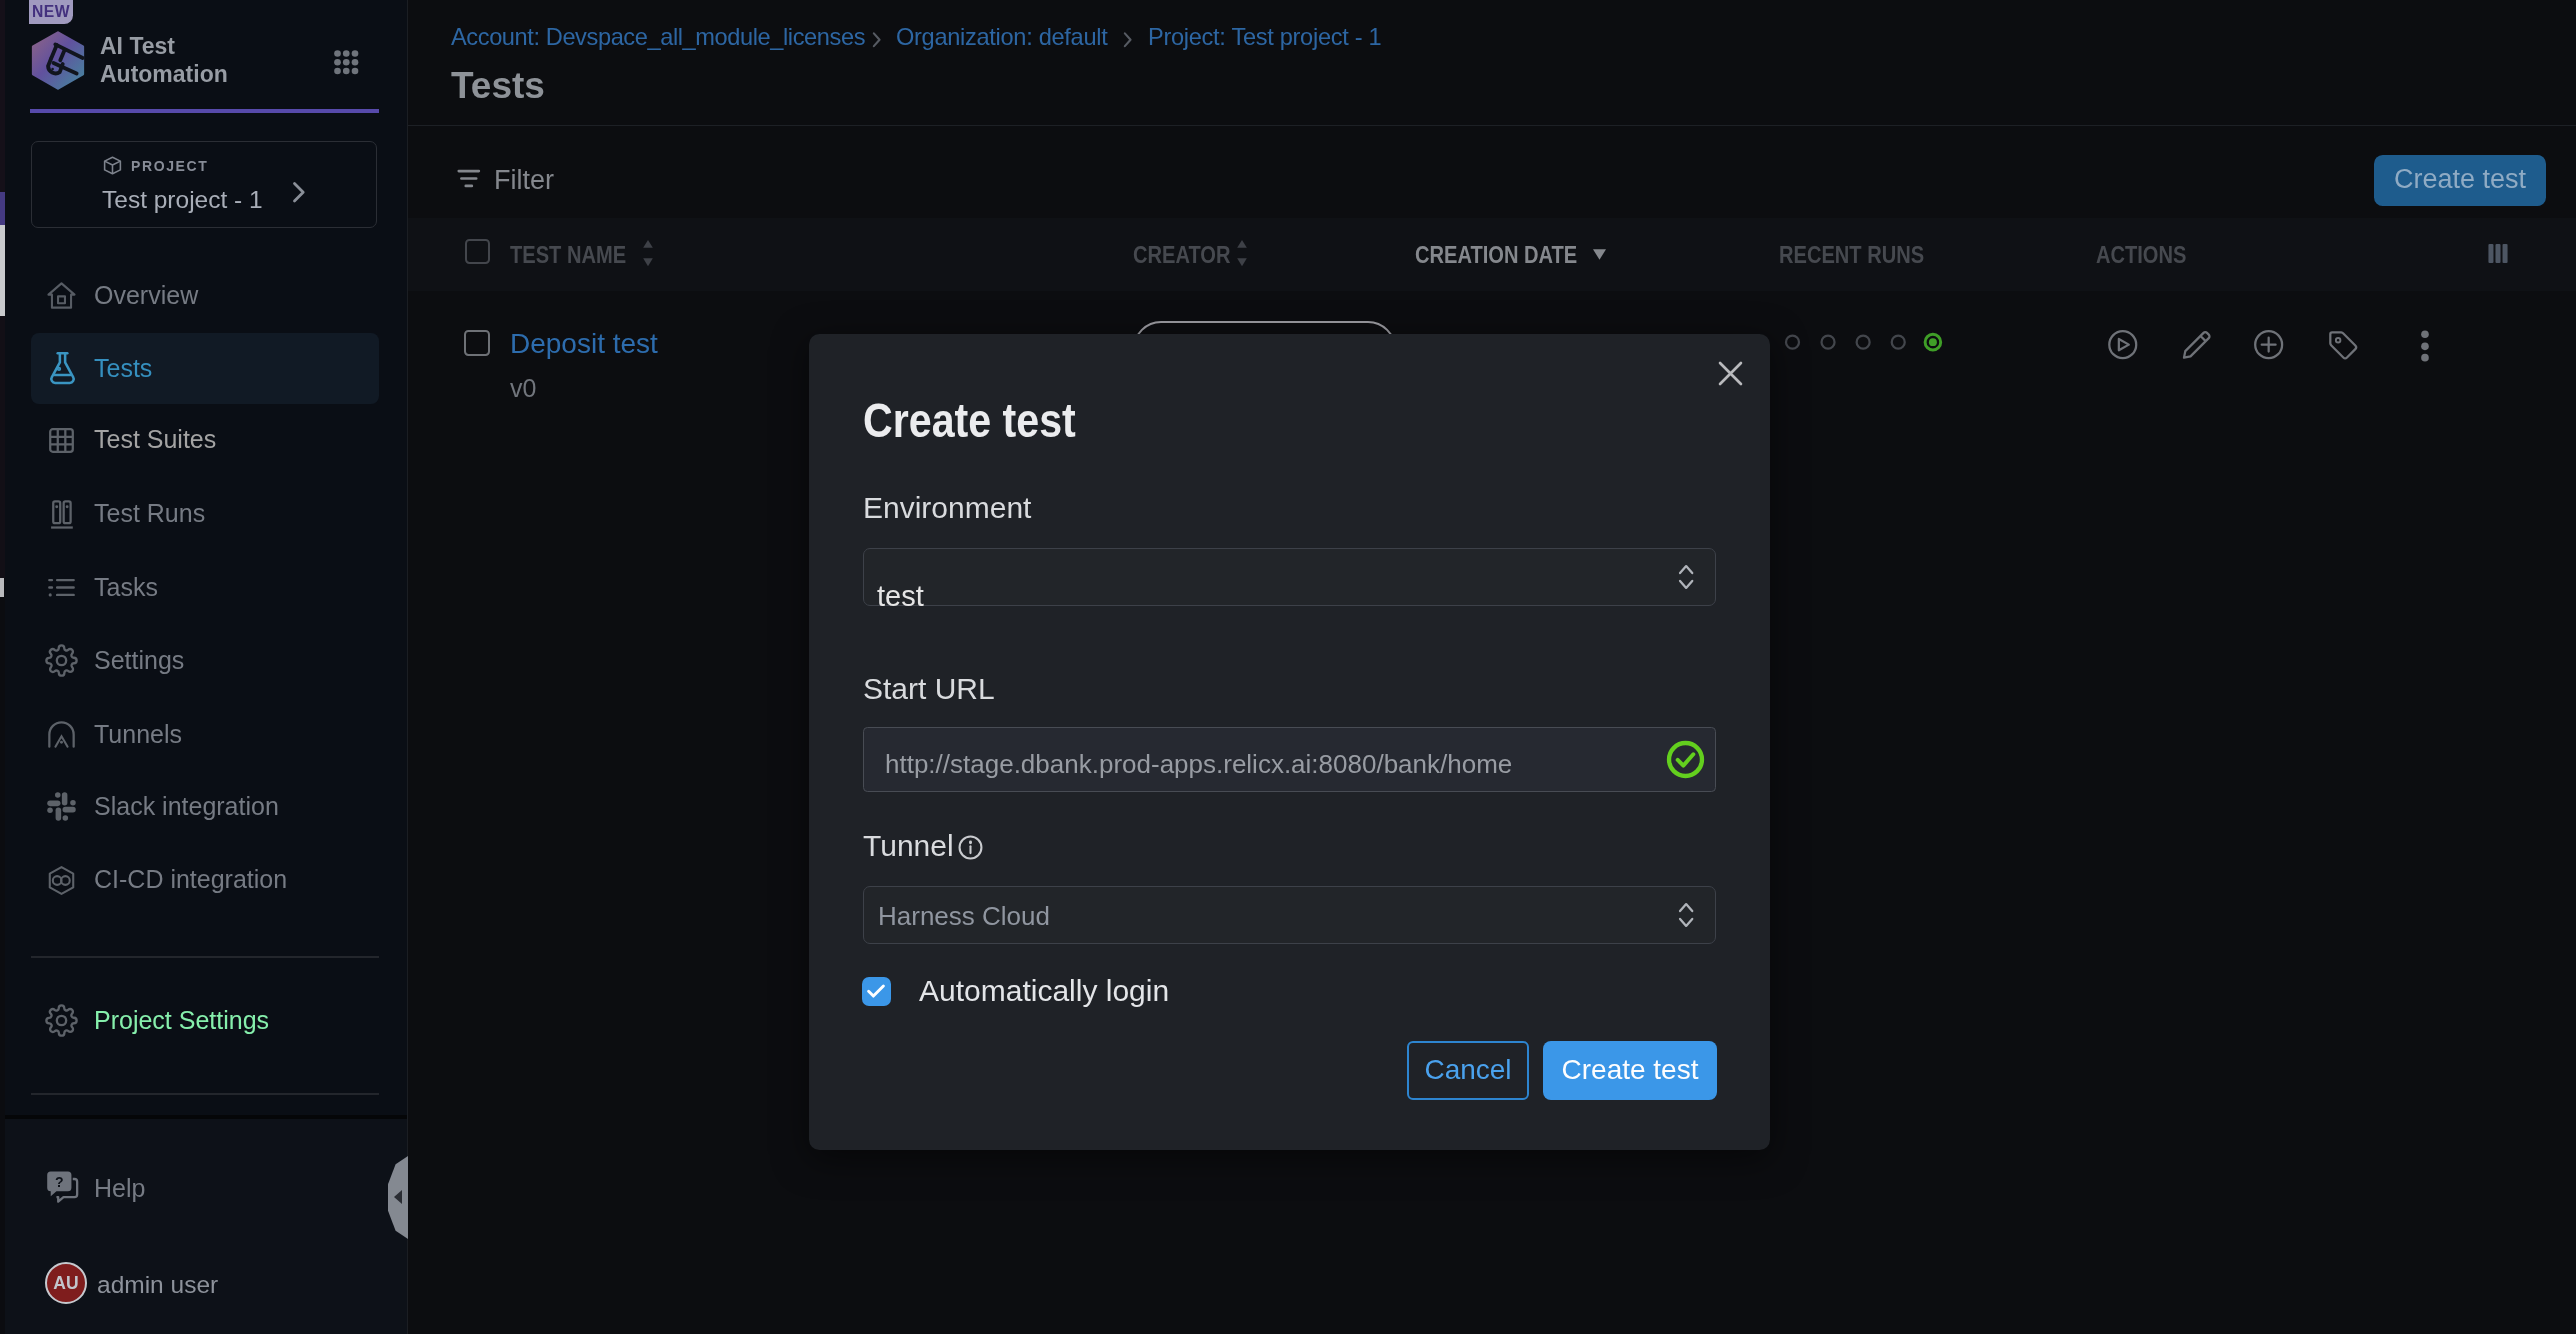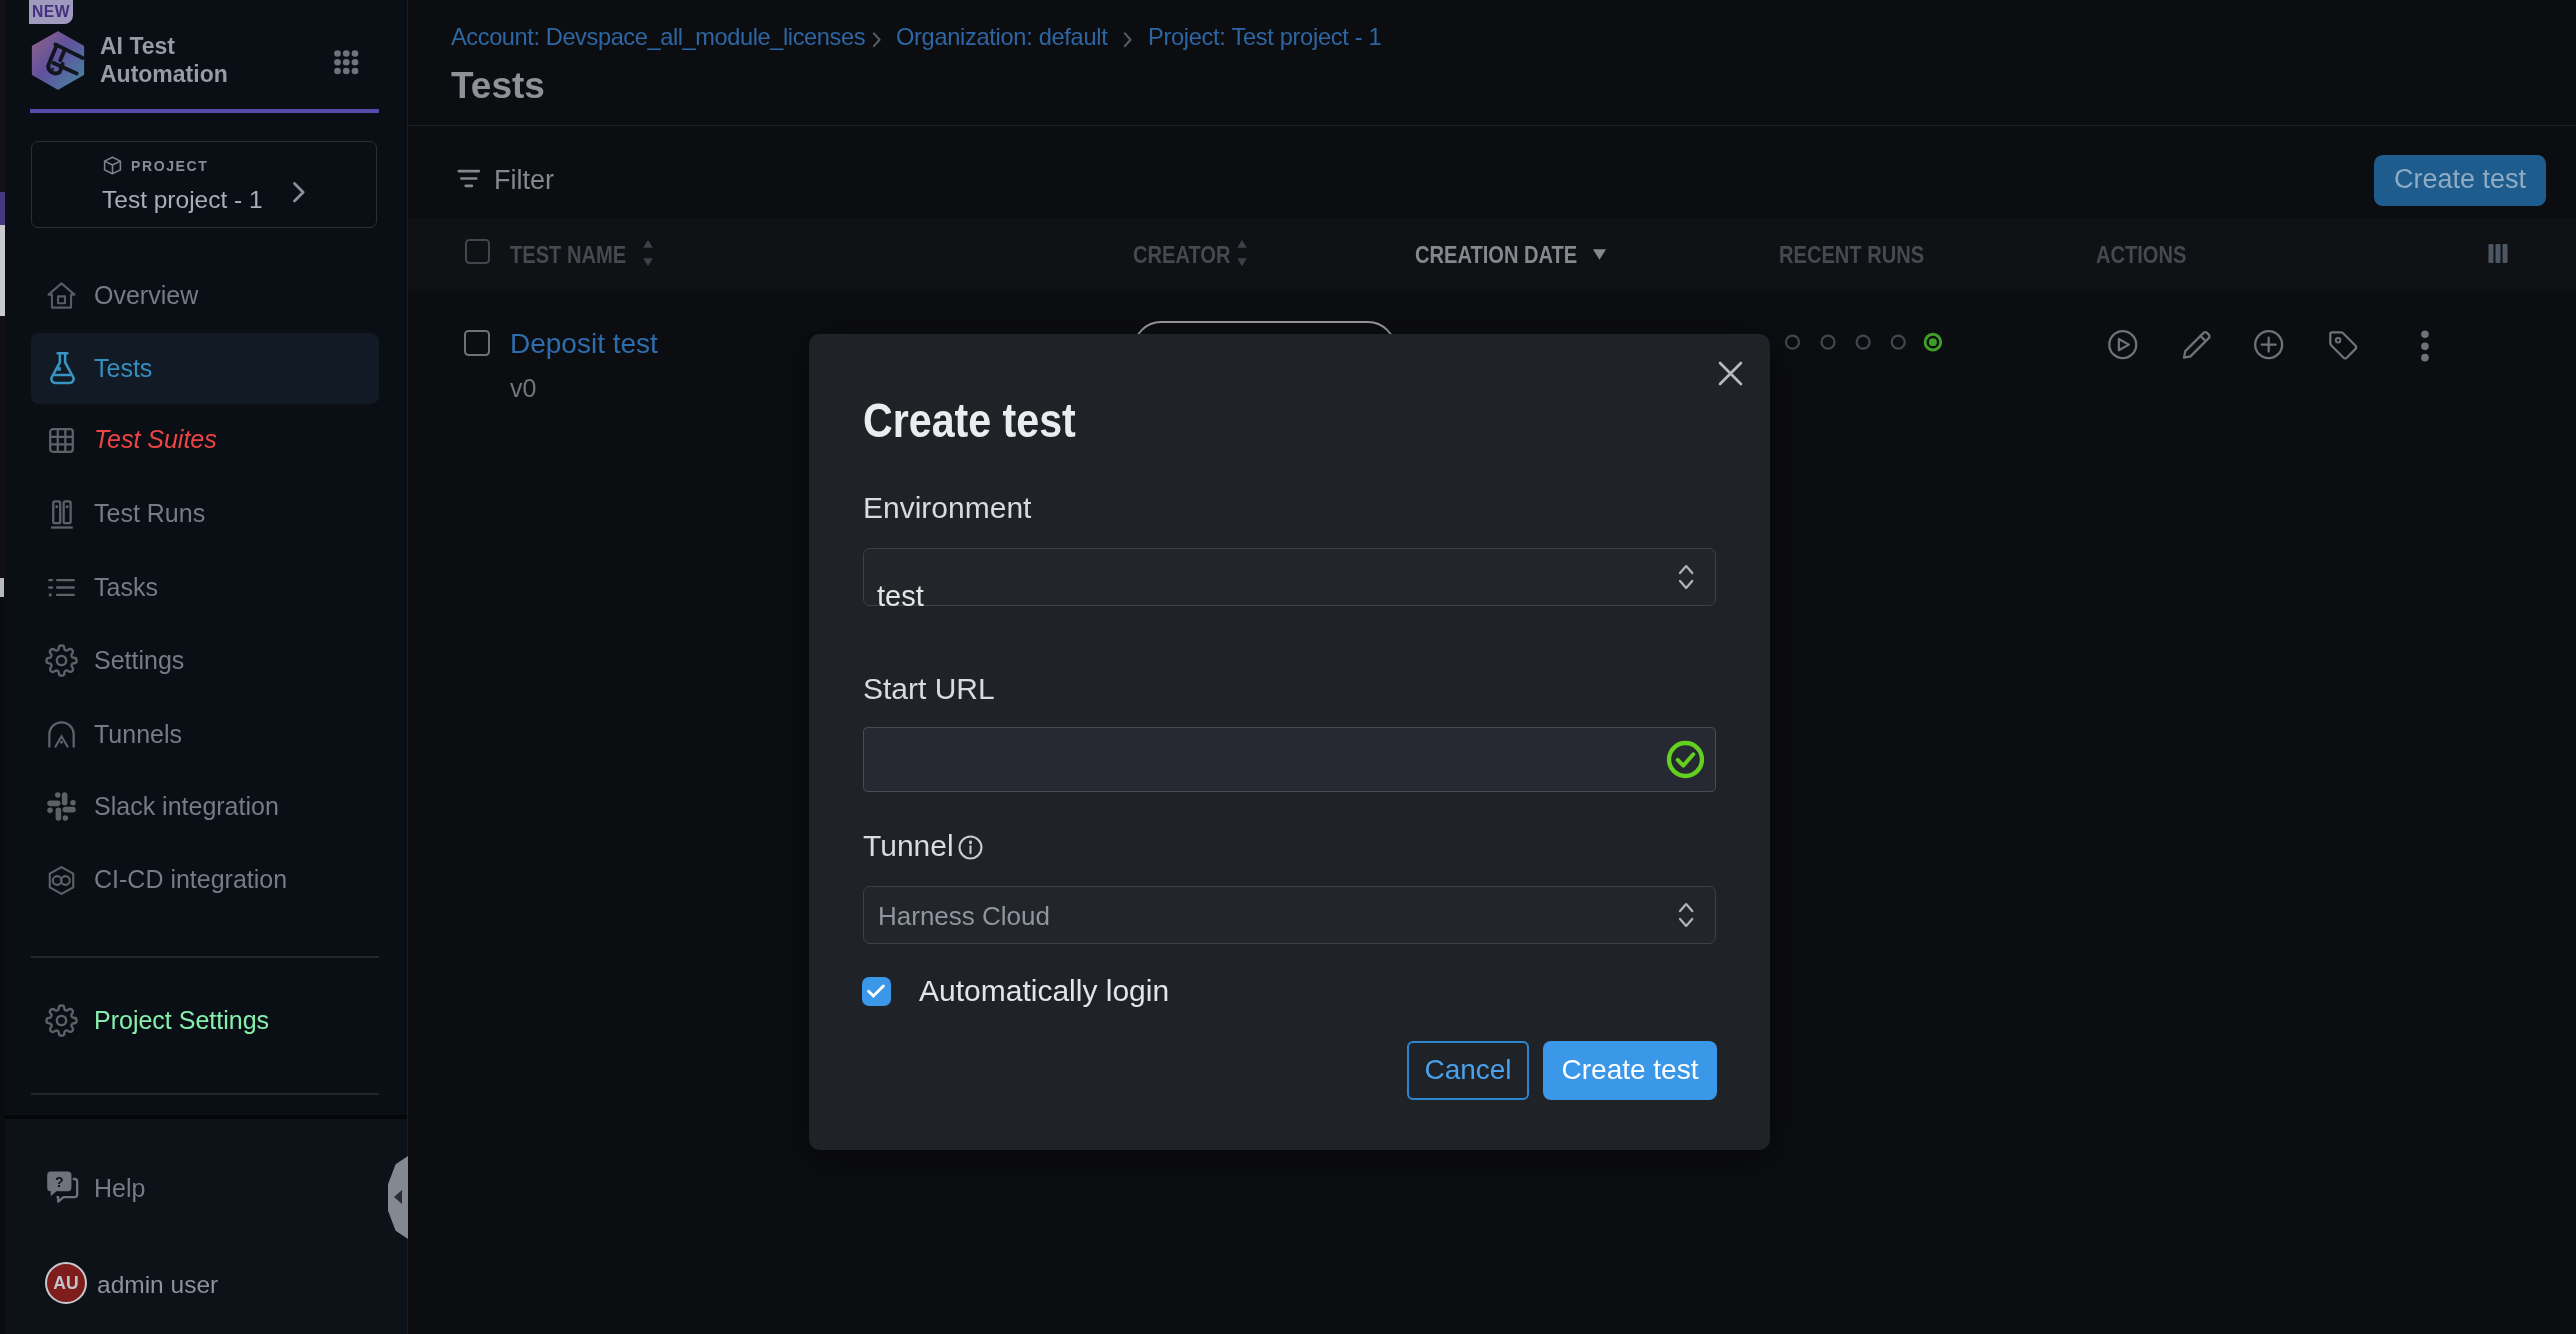--- a/index.html
+++ b/index.html
@@ -87,21 +87,21 @@
     <path d="M13.5 2.5 L13.5 13 L4.5 29.5 A4.5 4.5 0 0 0 8.5 36.5 L24.5 36.5 A4.5 4.5 0 0 0 28.5 29.5 L19.5 13 L19.5 2.5"></path>
     <path d="M7.5 27.5 L25.5 27.5"></path>
     <circle cx="12.5" cy="20.5" r="1"></circle>
   </svg>
   <div class="abs" style="left:94px;top:354px;font-size:25px;color:#358fbe;">Tests</div>
 
   <svg class="abs" style="left:45px;top:424px;" width="33" height="33" viewBox="0 0 38 38" fill="none" stroke="#5d6269" stroke-width="2.6">
     <rect x="6" y="6" width="26" height="26" rx="3"></rect>
     <path d="M14.7 6 L14.7 32 M23.4 6 L23.4 32 M6 14.7 L32 14.7 M6 23.4 L32 23.4"></path>
   </svg>
-  <div class="abs" style="left:94px;top:425px;font-size:25px;color:#ef4444;font-style:italic;">Test Suites</div>
+  <div class="abs" style="left:94px;top:425px;font-size:25px;color:#a3a3a3;">Test Suites</div>
 
   <svg class="abs" style="left:45px;top:498px;" width="33" height="33" viewBox="0 0 38 38" fill="none" stroke="#5d6269" stroke-width="2.6">
     <rect x="9.5" y="4" width="8" height="25" rx="2"></rect>
     <rect x="21.5" y="4" width="8" height="25" rx="2"></rect>
     <path d="M13.5 10 L13.5 10.01 M25.5 10 L25.5 10.01" stroke-width="3.4" stroke-linecap="round"></path>
     <path d="M7 34 L32 34"></path>
   </svg>
   <div class="abs" style="left:94px;top:499px;font-size:25px;color:#767b84;">Test Runs</div>
 
   <svg class="abs" style="left:45px;top:571px;" width="33" height="33" viewBox="0 0 38 38" fill="none" stroke="#5d6269" stroke-width="2.8" stroke-linecap="round">
@@ -271,20 +271,21 @@
   <div class="abs" style="left:863px;top:491px;font-size:30px;color:#d9dbde;">Environment</div>
   <div class="abs" style="left:863px;top:548px;width:853px;height:58px;background:#222529;border:1.7px solid #3d4149;border-radius:7px;"></div>
   <div class="abs" style="left:877px;top:562px;font-size:29px;color:#e5e5e5;margin-top:18px;">test</div>
   <svg class="abs" style="left:1677px;top:563px;" width="18.3" height="28" viewBox="0 0 21 32" fill="none" stroke="#b0b4ba" stroke-width="2.6" stroke-linecap="round" stroke-linejoin="round">
     <path d="M3.5 11.5 L10.5 3.5 L17.5 11.5"></path>
     <path d="M3.5 20.5 L10.5 28.5 L17.5 20.5"></path>
   </svg>
 
   <div class="abs" style="left:863px;top:672px;font-size:30px;color:#d9dbde;">Start URL</div>
   <div class="abs" style="left:863px;top:727px;width:853px;height:65px;background:#262931;border:1.7px solid #484c54;border-radius:4.4px;"></div>
+  <div class="abs" style="left:885px;top:749px;font-size:26px;color:#989ca3;">http://stage.dbank.prod-apps.relicx.ai:8080/bank/home</div>
   <svg class="abs" style="left:1666px;top:740px;" width="39" height="39" viewBox="0 0 45 45" fill="none">
     <circle cx="22.5" cy="22.5" r="19" stroke="#63cf1e" stroke-width="5"></circle>
     <path d="M13.5 23 L20 29.5 L31.5 16.5" stroke="#63cf1e" stroke-width="4.6" stroke-linecap="round" stroke-linejoin="round"></path>
   </svg>
 
   <div class="abs" style="left:863px;top:829px;font-size:30px;color:#d9dbde;">Tunnel</div>
   <svg class="abs" style="left:958px;top:835px;" width="25" height="25" viewBox="0 0 29 29" fill="none" stroke="#c9cbcf" stroke-width="2.4">
     <circle cx="14.5" cy="14.5" r="12.7"></circle>
     <path d="M14.5 13 L14.5 21" stroke-linecap="round"></path>
     <path d="M14.5 8.2 L14.5 8.9" stroke-width="3.4" stroke-linecap="round"></path>

